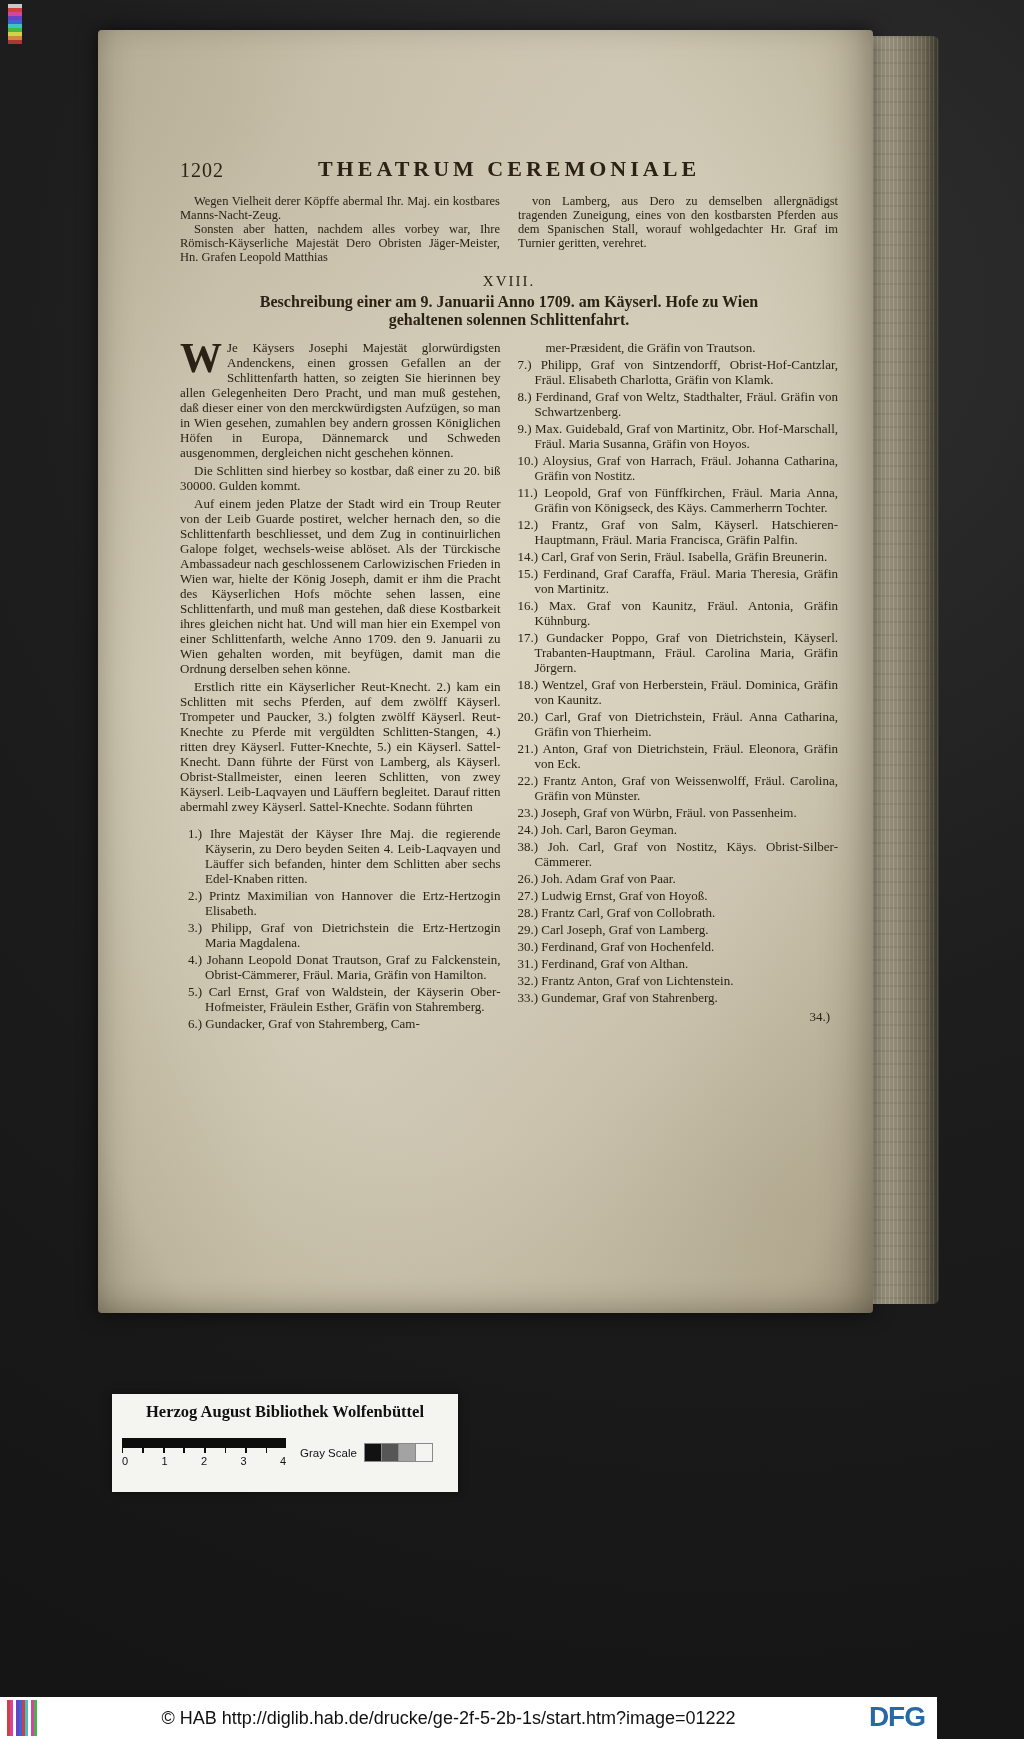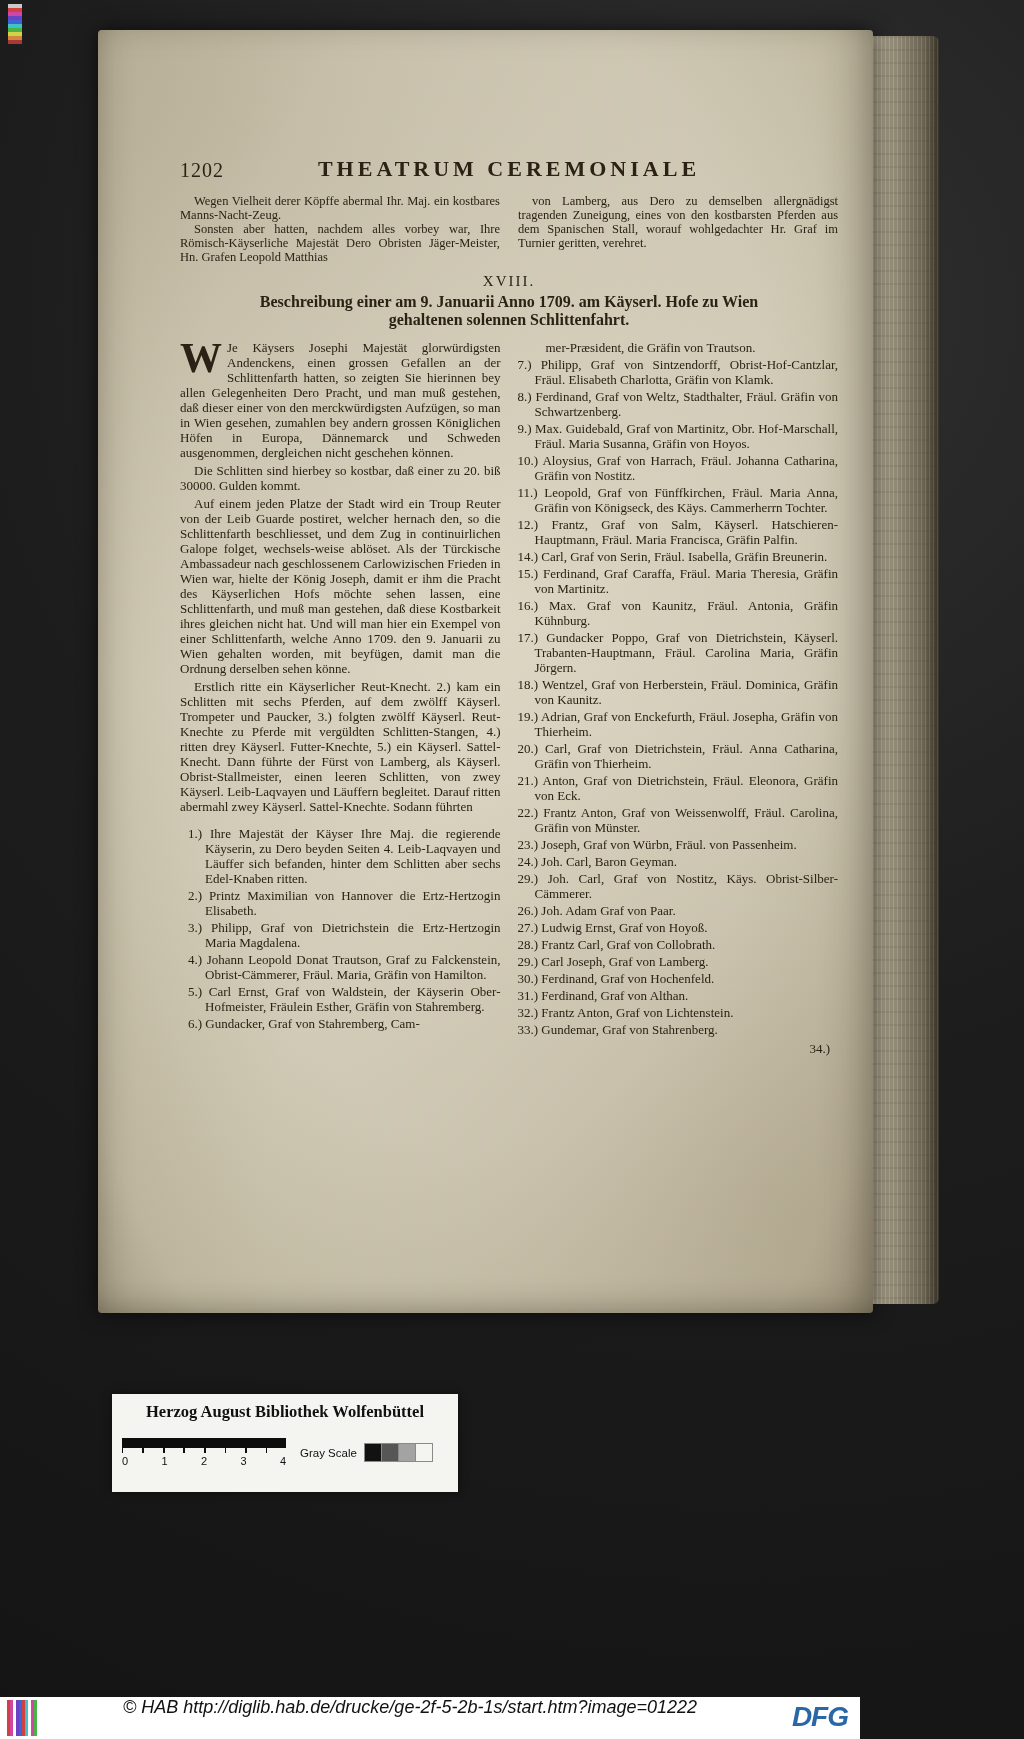--- a/index.html
+++ b/index.html
@@ -72,22 +72,22 @@
   .ruler { width:164px; }
   .ruler-bar { height:10px; background:#0d0d0d; }
   .ruler-ticks { height:5px; background:repeating-linear-gradient(90deg, #0d0d0d 0 1.5px, transparent 1.5px 20.5px); }
   .ruler-nums { display:flex; justify-content:space-between; font-family:"Liberation Sans", sans-serif; font-size:11px; margin-top:2px; }
   .gray-scale-label { font-family:"Liberation Sans", sans-serif; font-size:11.5px; margin:0 8px 0 14px; white-space:nowrap; }
   .gs-chips { display:flex; }
   .gs-chips .chip { width:16px; height:17px; border:1px solid #8a8a8a; margin-left:-1px; }
 
   
   .footer {
-    position:absolute; left:0; top:1697px; width:860px; height:42px; background:#ffffff;
-    display:flex; align-items:flex-start; justify-content:center;font-style:italic;
+    position:absolute; left:0; top:1697px; width:937px; height:42px; background:#ffffff;
+    display:flex; align-items:center; justify-content:center;
   }
   .footer-text { font-family:"Liberation Sans", sans-serif; font-size:18px; color:#111; margin-left:-40px; }
   .dfg-logo {
     position:absolute; right:12px; top:4px;
     font-family:"Liberation Sans", sans-serif; font-weight:bold; font-size:28px;
     color:#2a68a5; letter-spacing:-1px;
   }
 </style>
 </head>
 <body>
@@ -153,27 +153,26 @@
             <div class="hang">8.) Ferdinand, Graf von Weltz, Stadthalter, Fräul. Gräfin von Schwartzenberg.</div>
             <div class="hang">9.) Max. Guidebald, Graf von Martinitz, Obr. Hof-Marschall, Fräul. Maria Susanna, Gräfin von Hoyos.</div>
             <div class="hang">10.) Aloysius, Graf von Harrach, Fräul. Johanna Catharina, Gräfin von Nostitz.</div>
             <div class="hang">11.) Leopold, Graf von Fünffkirchen, Fräul. Maria Anna, Gräfin von Königseck, des Käys. Cammerherrn Tochter.</div>
             <div class="hang">12.) Frantz, Graf von Salm, Käyserl. Hatschieren-Hauptmann, Fräul. Maria Francisca, Gräfin Palfin.</div>
             <div class="hang">14.) Carl, Graf von Serin, Fräul. Isabella, Gräfin Breunerin.</div>
             <div class="hang">15.) Ferdinand, Graf Caraffa, Fräul. Maria Theresia, Gräfin von Martinitz.</div>
             <div class="hang">16.) Max. Graf von Kaunitz, Fräul. Antonia, Gräfin Kühnburg.</div>
             <div class="hang">17.) Gundacker Poppo, Graf von Dietrichstein, Käyserl. Trabanten-Hauptmann, Fräul. Carolina Maria, Gräfin Jörgern.</div>
             <div class="hang">18.) Wentzel, Graf von Herberstein, Fräul. Dominica, Gräfin von Kaunitz.</div>
-            <div class="hang">19.) Adrian, Graf von Enckefurth, Fräul. Josepha, Gräfin von Thierheim.</div>
             <div class="hang">20.) Carl, Graf von Dietrichstein, Fräul. Anna Catharina, Gräfin von Thierheim.</div>
             <div class="hang">21.) Anton, Graf von Dietrichstein, Fräul. Eleonora, Gräfin von Eck.</div>
             <div class="hang">22.) Frantz Anton, Graf von Weissenwolff, Fräul. Carolina, Gräfin von Münster.</div>
             <div class="hang">23.) Joseph, Graf von Würbn, Fräul. von Passenheim.</div>
             <div class="hang">24.) Joh. Carl, Baron Geyman.</div>
-            <div class="hang">29.) Joh. Carl, Graf von Nostitz, Käys. Obrist-Silber-Cämmerer.</div>
+            <div class="hang">38.) Joh. Carl, Graf von Nostitz, Käys. Obrist-Silber-Cämmerer.</div>
             <div class="hang">26.) Joh. Adam Graf von Paar.</div>
             <div class="hang">27.) Ludwig Ernst, Graf von Hoyoß.</div>
             <div class="hang">28.) Frantz Carl, Graf von Collobrath.</div>
             <div class="hang">29.) Carl Joseph, Graf von Lamberg.</div>
             <div class="hang">30.) Ferdinand, Graf von Hochenfeld.</div>
             <div class="hang">31.) Ferdinand, Graf von Althan.</div>
             <div class="hang">32.) Frantz Anton, Graf von Lichtenstein.</div>
             <div class="hang">33.) Gundemar, Graf von Stahrenberg.</div>
           </div>
         <div class="catchword">34.)</div>

